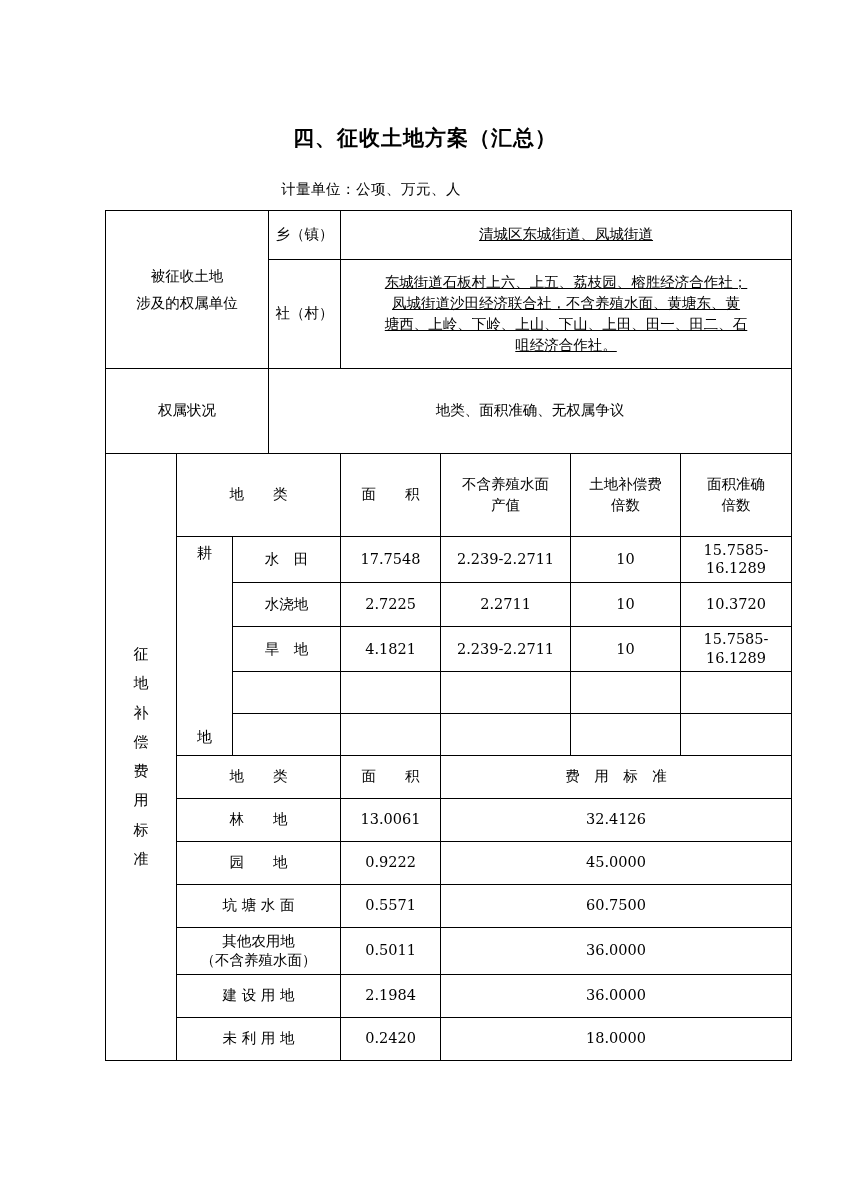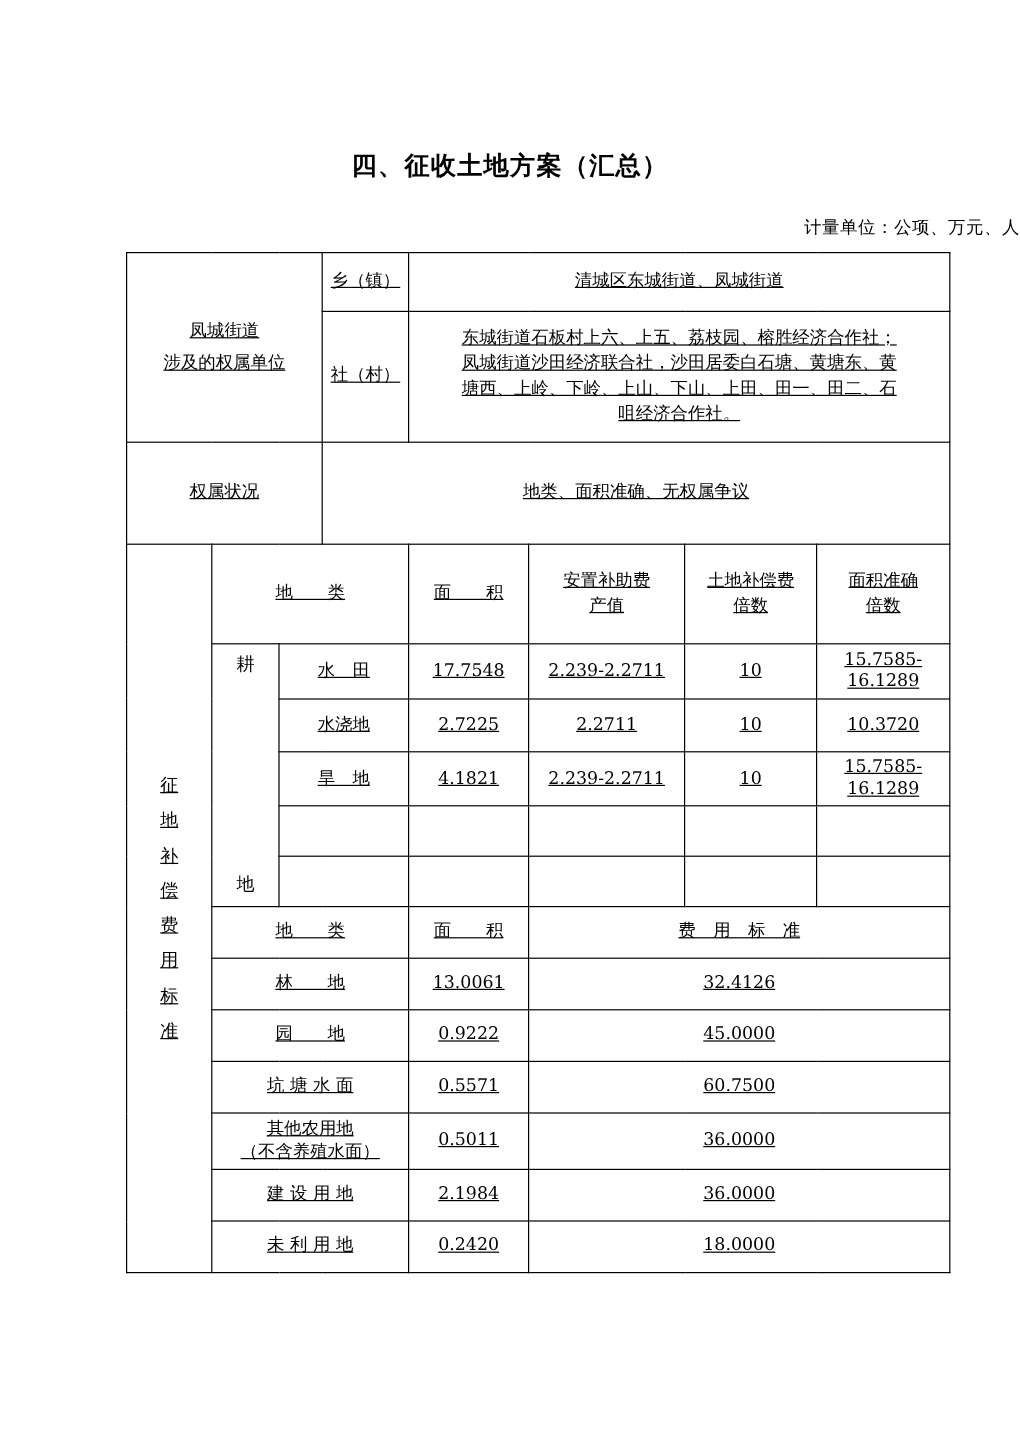--- a/index.html
+++ b/index.html
@@ -27,22 +27,23 @@
   .doc-title {
     text-align: center;
     font-size: 21px;
     font-weight: bold;
     letter-spacing: 1px;
     margin: 0;
     padding-top: 84px;
     font-family: "DejaVu Serif", "Liberation Serif", serif;
   }
   .unit-line {
-    text-align: right;
+    text-align: center;
     font-size: 14.5px;
+    padding-right: 108px;
     padding-top: 28px;
     letter-spacing: 0.5px;
   }
 
   
   .tbl-wrap {
     position: absolute;
     left: 105px;
     top: 170px;
     width: 686px;
@@ -54,21 +55,21 @@
     font-size: 14.5px;
   }
   table.grid td {
     border: 1px solid #000000;
     padding: 0;
     vertical-align: middle;
     text-align: center;
     line-height: 1.45;
   }
 
-  .cell-pad { padding: 5px 7px; text-decoration: underline; }
+  .cell-pad { padding: 5px 7px; }
 
   
   .vstack {
     writing-mode: horizontal-tb;
     line-height: 1.95;
     font-size: 15px;
     letter-spacing: 0px;
     text-align: center;
   }
   .vstack span { display: block; }
@@ -119,34 +120,34 @@
         <col style="width:100px">
         <col style="width:130px">
         <col style="width:110px">
         <col style="width:111px">
       </colgroup>
 
       <tbody>
           <tr>
         <td rowspan="2" colspan="3" class="cell-pad">
           <div class="two-line">
-            <span>凤城街道</span>
+            <span>被征收土地</span>
             <span>涉及的权属单位</span>
           </div>
         </td>
         <td class="cell-pad" style="height:48px">乡（镇）</td>
         <td colspan="4" class="left-align">清城区东城街道、凤城街道</td>
       </tr>
 
       <tr>
         <td class="cell-pad">社（村）</td>
         <td colspan="4" class="left-align" style="height:108px">
           <div>
             <div>东城街道石板村上六、上五、荔枝园、榕胜经济合作社；</div>
-            <div>凤城街道沙田经济联合社，沙田居委白石塘、黄塘东、黄</div>
+            <div>凤城街道沙田经济联合社，不含养殖水面、黄塘东、黄</div>
             <div>塘西、上岭、下岭、上山、下山、上田、田一、田二、石</div>
             <div>咀经济合作社。</div>
           </div>
         </td>
       </tr>
 
       <tr>
         <td colspan="3" class="cell-pad" style="height:84px">权属状况</td>
         <td colspan="5" class="cell-pad">地类、面积准确、无权属争议</td>
       </tr>
@@ -160,21 +161,21 @@
             <span>偿</span>
             <span>费</span>
             <span>用</span>
             <span>标</span>
             <span>准</span>
           </div>
         </td>
         <td colspan="3" class="cell-pad" style="height:82px">地　　类</td>
         <td class="cell-pad">面　　积</td>
         <td class="cell-pad two-line">
-          <span>安置补助费</span>
+          <span>不含养殖水面</span>
           <span>产值</span>
         </td>
         <td class="cell-pad two-line">
           <span>土地补偿费</span>
           <span>倍数</span>
         </td>
         <td class="cell-pad two-line">
           <span>面积准确</span>
           <span>倍数</span>
         </td>

